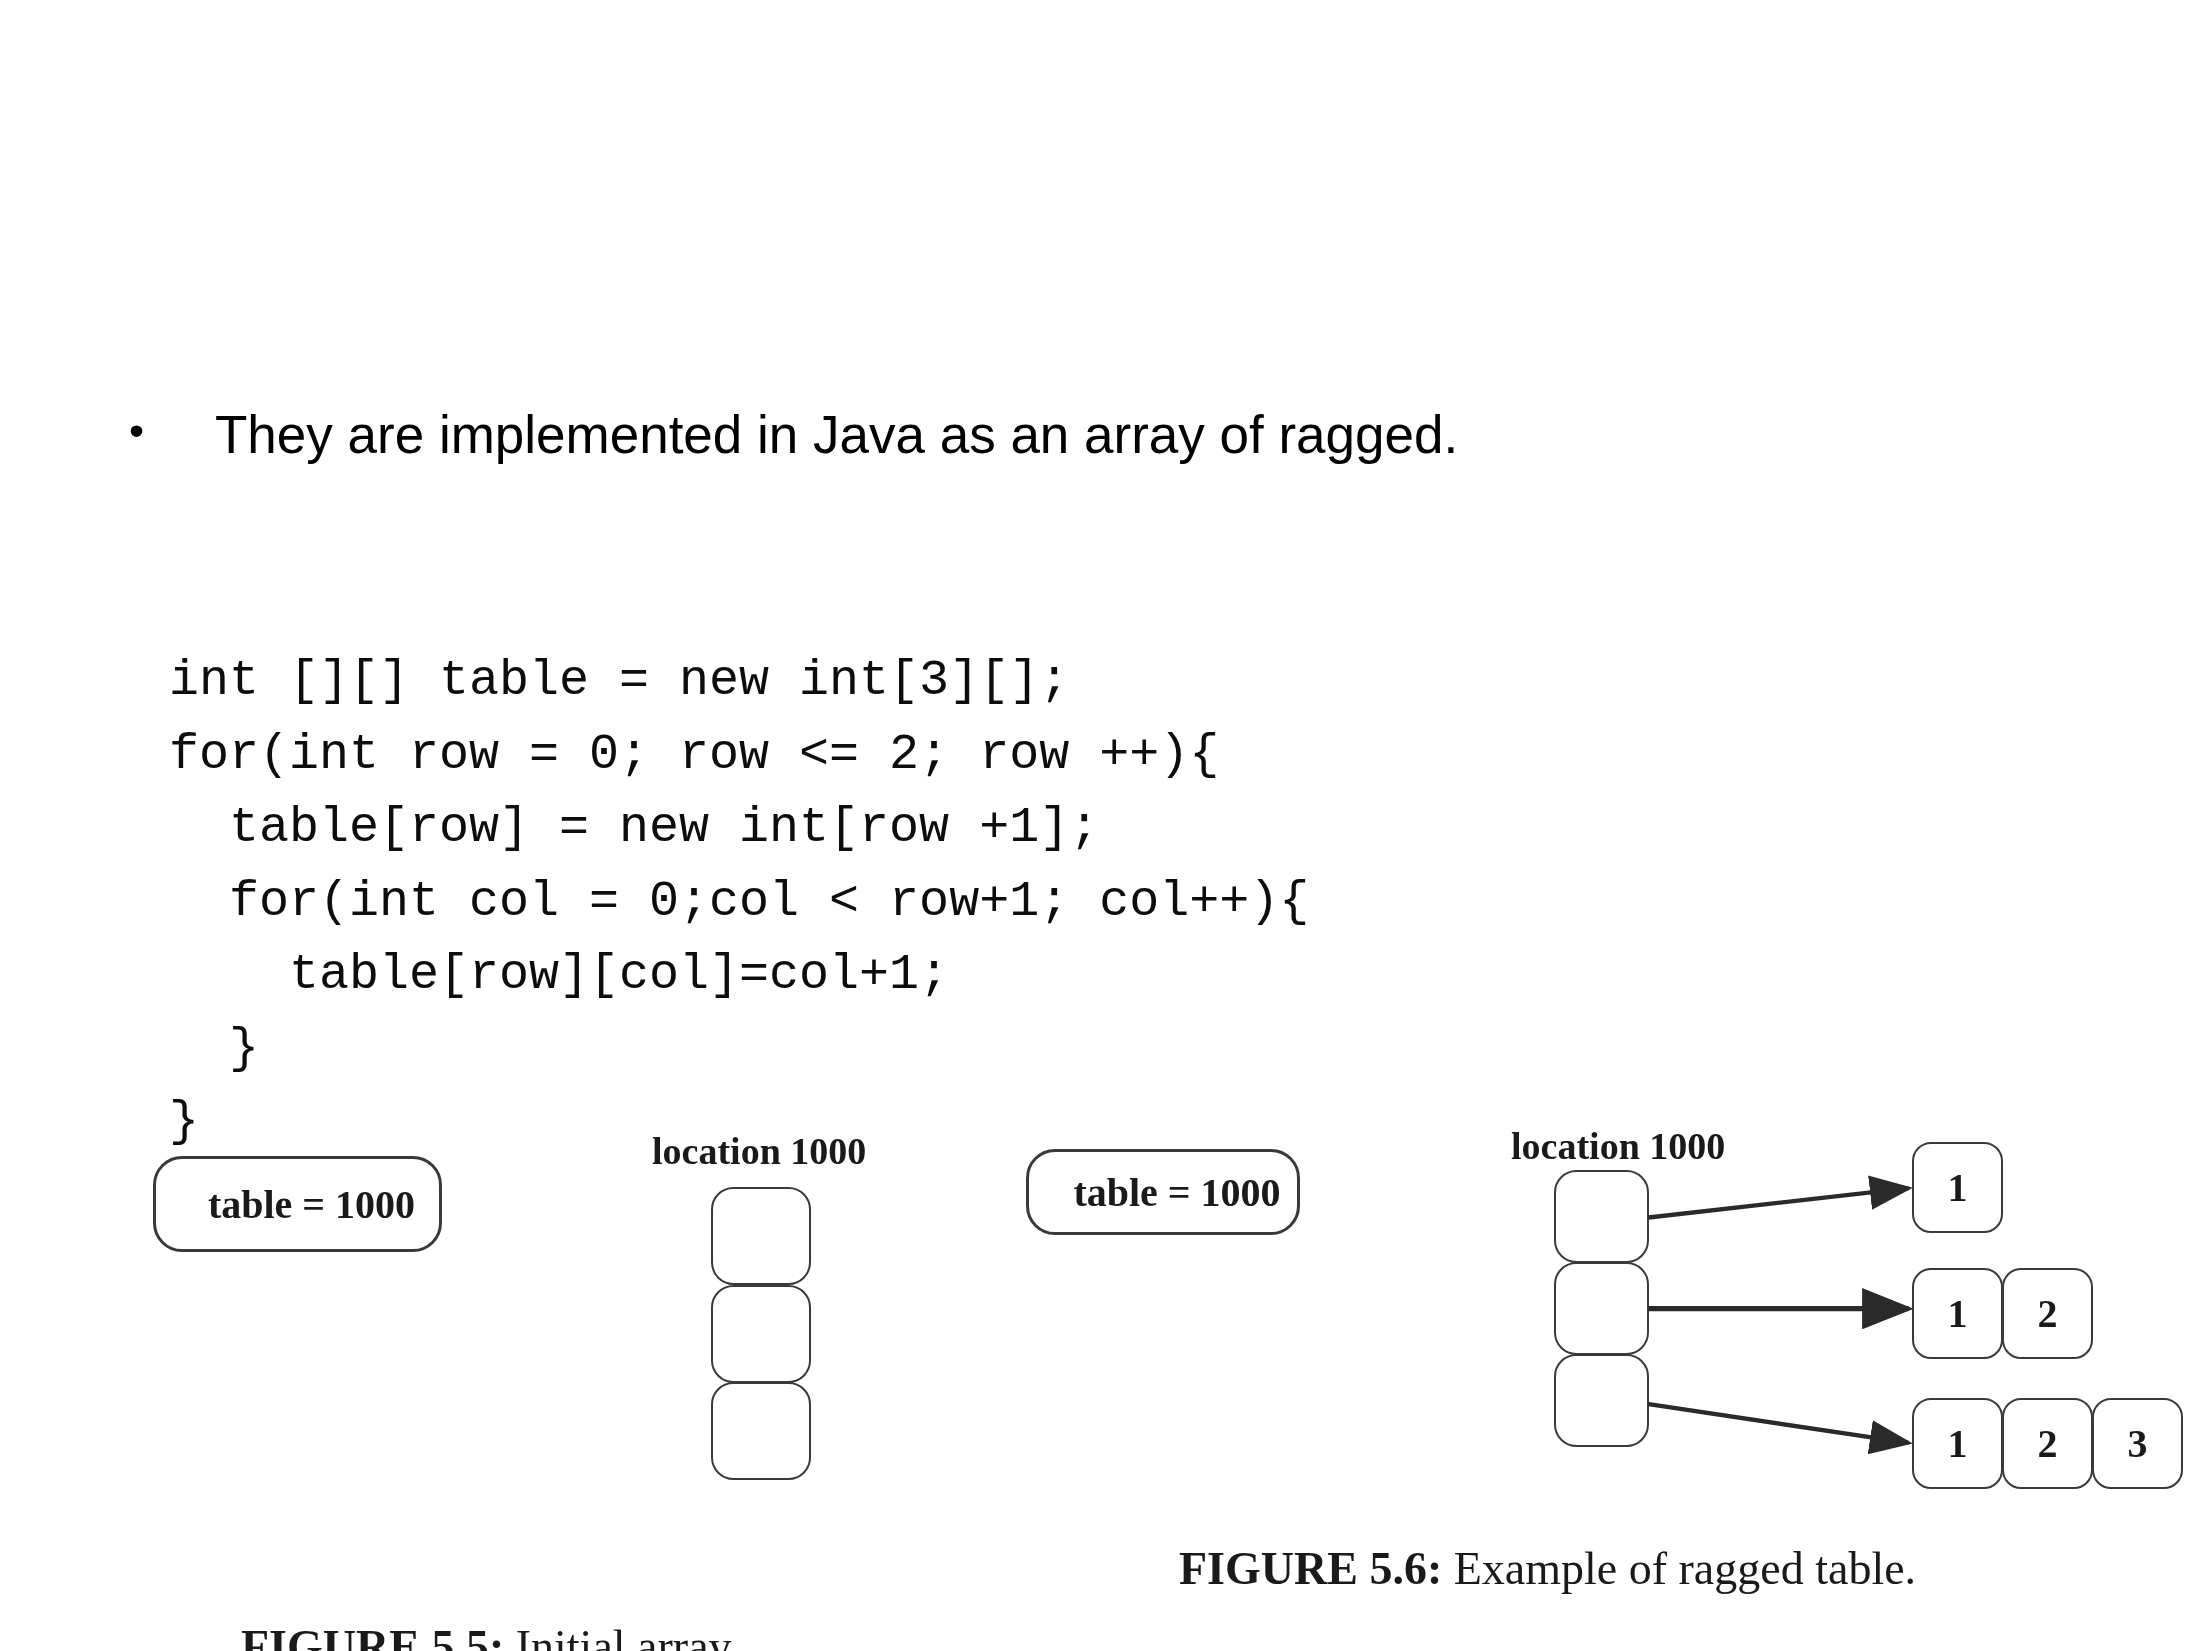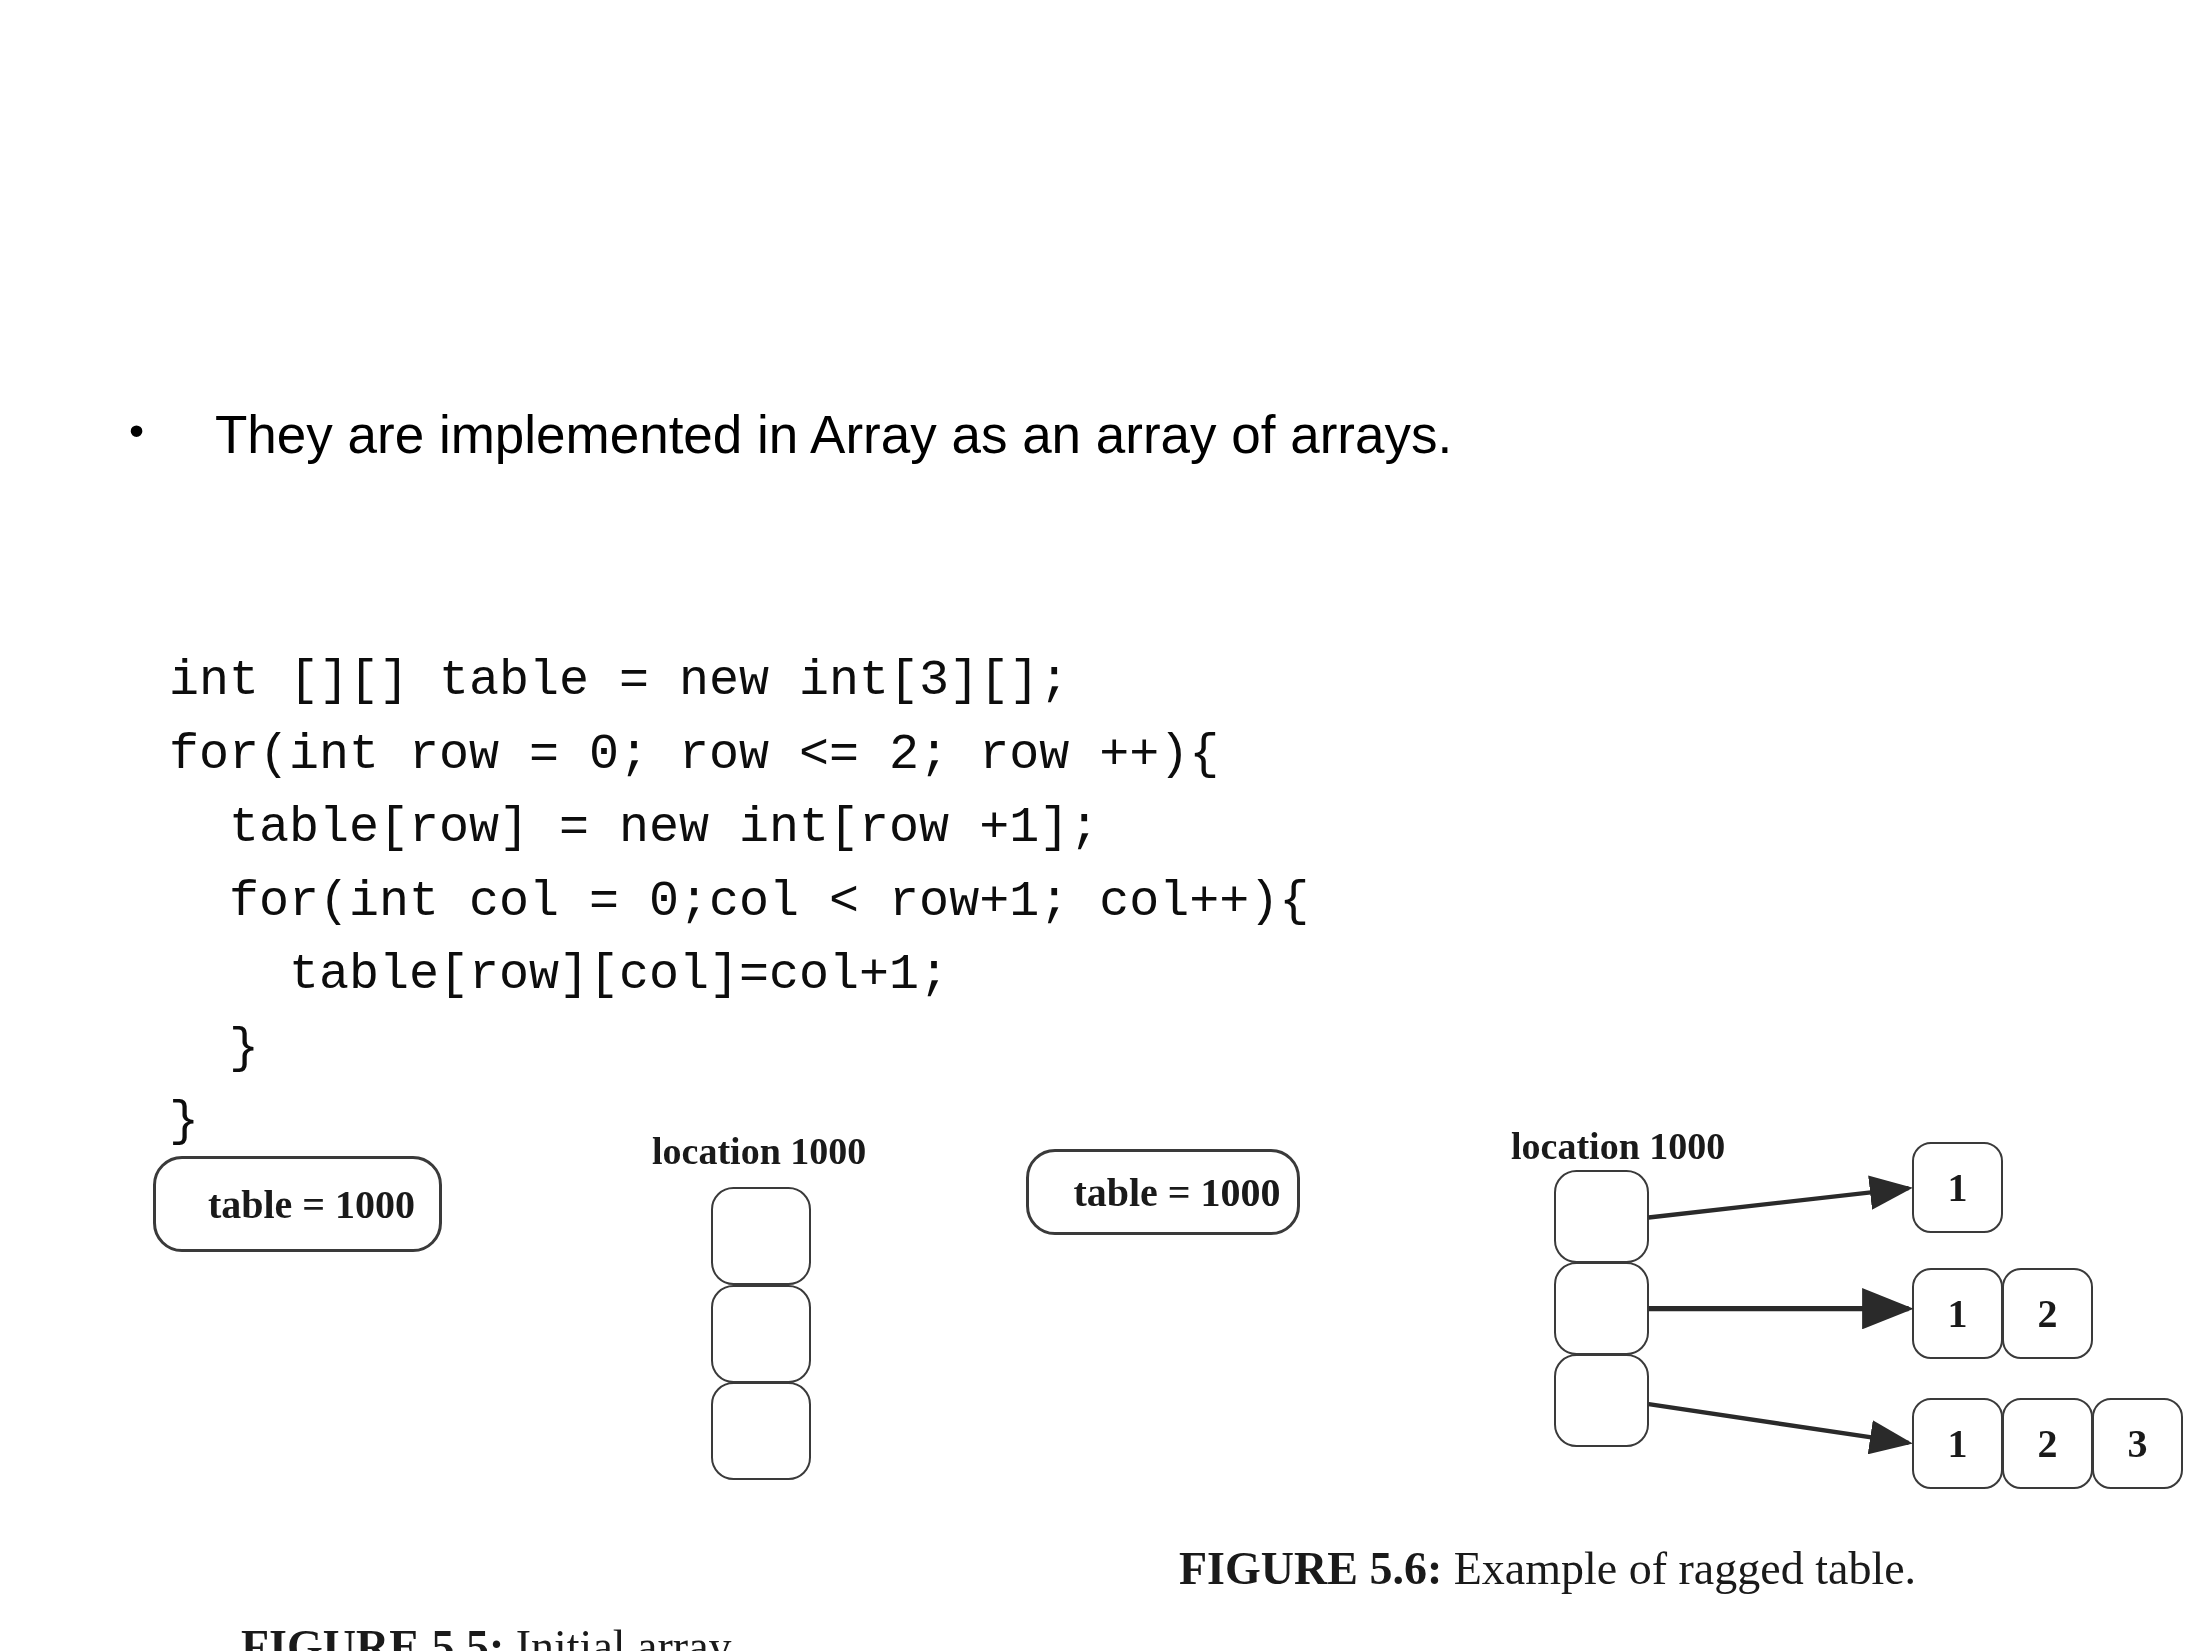--- a/index.html
+++ b/index.html
@@ -132,21 +132,21 @@
 </style>
 </head>
 <body>
 
 <div id="slide">
 
 
   <div id="bullet-list">
     <div class="bullet-row">
       <span class="bullet-dot">•</span>
-      <span class="bullet-text">They are implemented in Array as an array of arrays.</span>
+      <span class="bullet-text">They are implemented in Java as an array of ragged.</span>
     </div>
   </div>
 
   <pre id="code-block">int [][] table = new int[3][];
 for(int row = 0; row &lt;= 2; row ++){
   table[row] = new int[row +1];
   for(int col = 0;col &lt; row+1; col++){
     table[row][col]=col+1;
   }
 }</pre>

